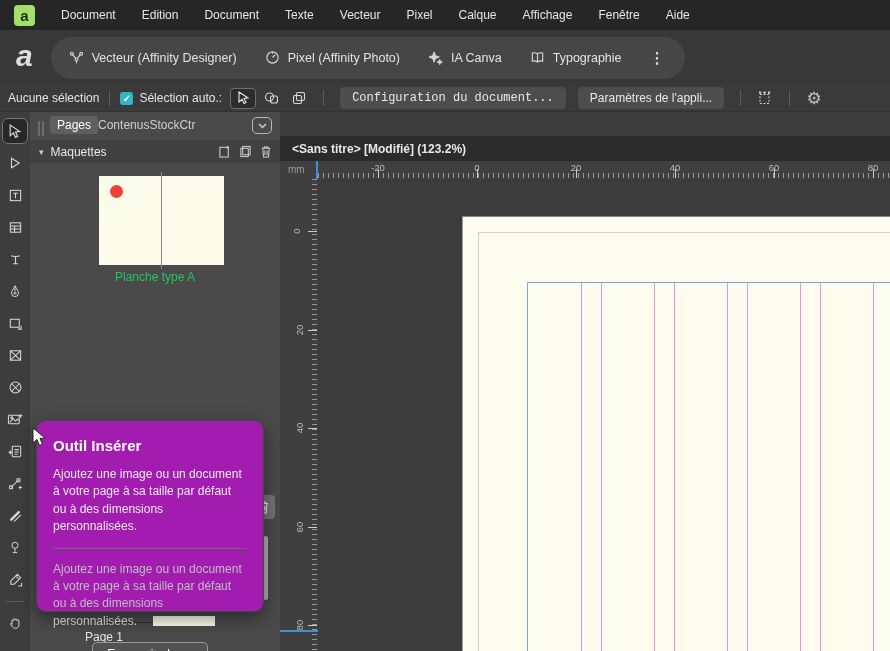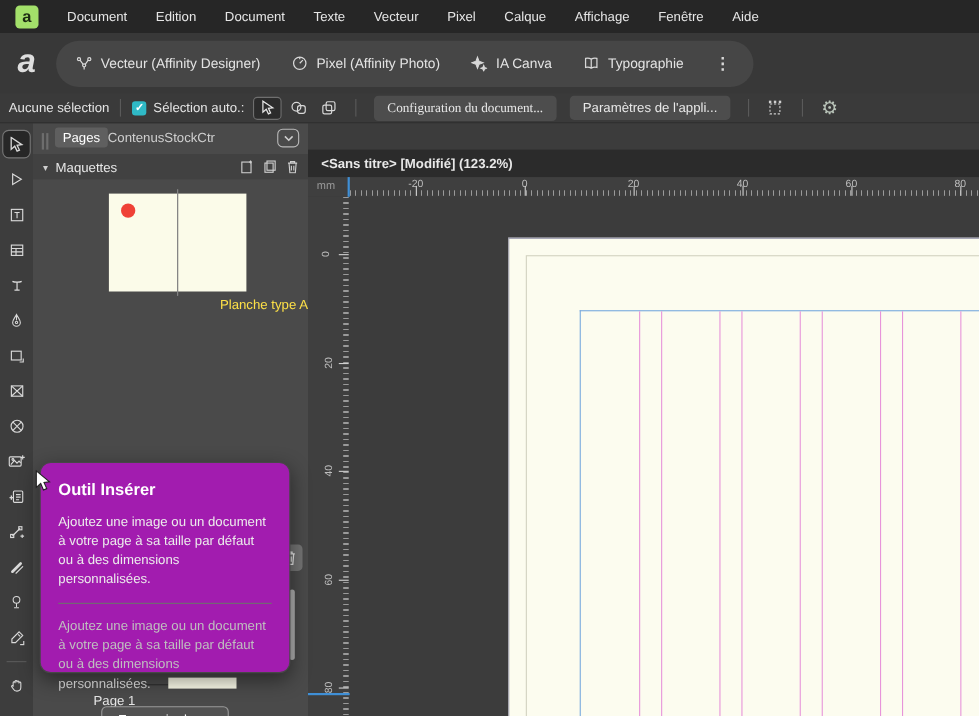--- a/index.html
+++ b/index.html
@@ -57,21 +57,21 @@
              border-radius:5px; display:flex; align-items:center; justify-content:center; }
   .sechdr { position:absolute; left:0; top:28px; width:250px; height:23px; background:#414141;
             display:flex; align-items:center; color:#e8e8e8; font-size:12px; }
   .sechdr .chev { color:#cfcfcf; font-size:9px; margin:0 7px 0 9px; }
   .hdricons { margin-left:auto; display:flex; gap:8px; padding-right:8px; }
   .hdricons svg { stroke:#cfcfcf; }
   .spread { position:absolute; left:69px; top:64px; display:flex; }
   .sheet { width:62px; height:89px; background:#fbfbe9; }
   .spine { width:1px; background:#8a8a8a; margin:-4px 0; }
   .reddot { position:absolute; left:11px; top:9px; width:13px; height:13px; border-radius:50%; background:#ef4136; }
-  .mlabel { position:absolute; left:0; top:158px; width:250px; text-align:right; color:#fde047; font-size:12px; }
+  .mlabel { position:absolute; left:0; top:158px; width:250px; text-align:center; color:#22c55e; font-size:12px; }
   .ptrash { position:absolute; left:221px; top:383px; width:24px; height:24px; background:#737373;
             border-radius:4px; display:flex; align-items:center; justify-content:center; }
   .vscroll { position:absolute; left:233px; top:424px; width:5px; height:64px; background:#b0b0b0; border-radius:3px; }
   .pg1line { position:absolute; left:70px; top:510px; width:53px; height:1px; background:#2e2e2e; }
   .pg1thumb { position:absolute; left:123px; top:504px; width:62px; height:10px; background:#fbfbe9; }
   .pg1label { position:absolute; left:55px; top:518px; width:120px; text-align:left; color:#e6e6e6; font-size:12px; }
 
   
   .canvas { position:absolute; left:280px; top:112px; width:610px; height:539px;margin-top:24px; }
   .tabbar { position:absolute; left:0; top:0; width:610px; height:25px; background:#2b2b2b;
@@ -183,21 +183,21 @@
           <rect x="6.5" y="5" width="7" height="7" rx="2"></rect>
         </svg>
     </div>
     <div class="ibtn">
       <svg width="14" height="14" viewBox="0 0 14 14" fill="none" stroke="#d8d8d8" stroke-width="1.1">
         <rect x="4.5" y="1.5" width="8" height="8" rx="1.5"></rect>
           <rect x="1.5" y="4.5" width="8" height="8" rx="1.5"></rect>
         </svg>
     </div>
     <div class="csep"></div>
-    <button class="cbtn" style="border:none;font-family:Liberation Serif, serif;font-size:12px;">Configuration du document...</button>
+    <button class="cbtn" style="border:none;font-family:Liberation Mono, monospace;font-size:12px;">Configuration du document...</button>
     <button class="cbtn" style="border:none;font-family:'Liberation Sans',sans-serif;font-size:12px;">Paramètres de l'appli...</button>
     <div class="csep"></div>
     <div class="ibtn">
       <svg width="16" height="16" viewBox="0 0 16 16" fill="none" stroke="#d0d0d0" stroke-width="1">
         <rect x="3" y="4.5" width="9" height="9" stroke-dasharray="2 1.6"></rect>
         <rect x="2" y="1.5" width="2.2" height="2.2" fill="#d0d0d0" stroke="none"></rect>
           <rect x="6.5" y="1.5" width="2.2" height="2.2" fill="#d0d0d0" stroke="none"></rect>
           <rect x="11" y="1.5" width="2.2" height="2.2" fill="#d0d0d0" stroke="none"></rect>
         </svg>
     </div>

